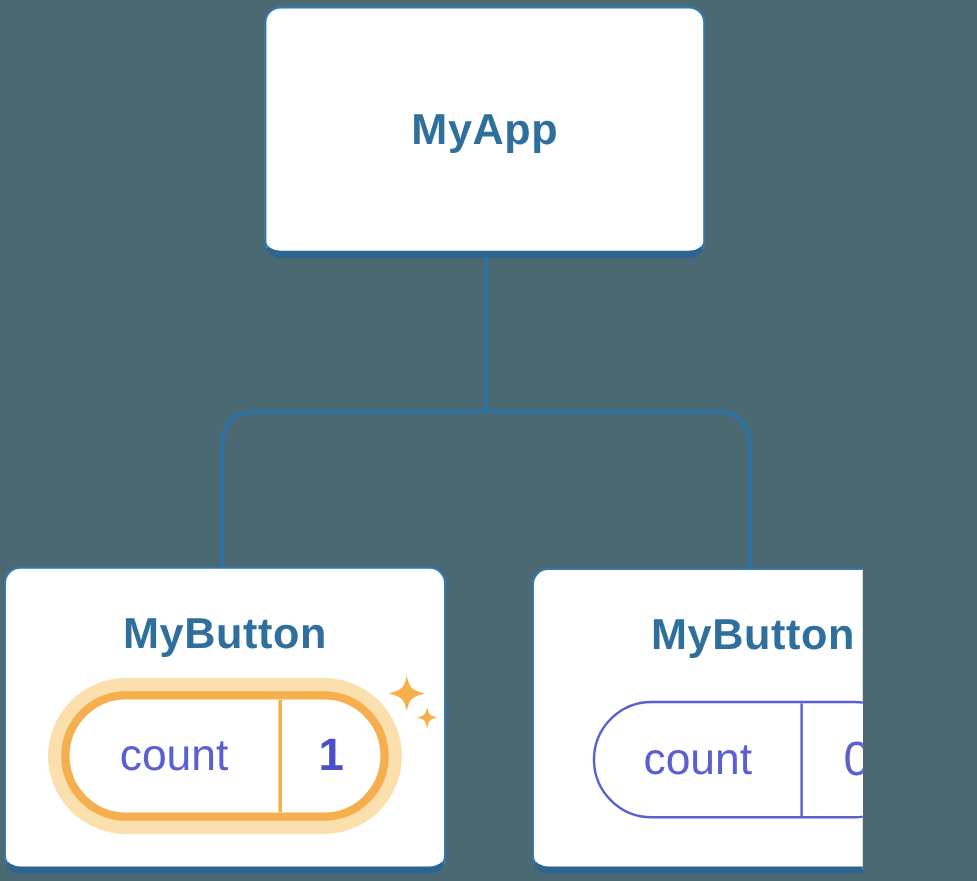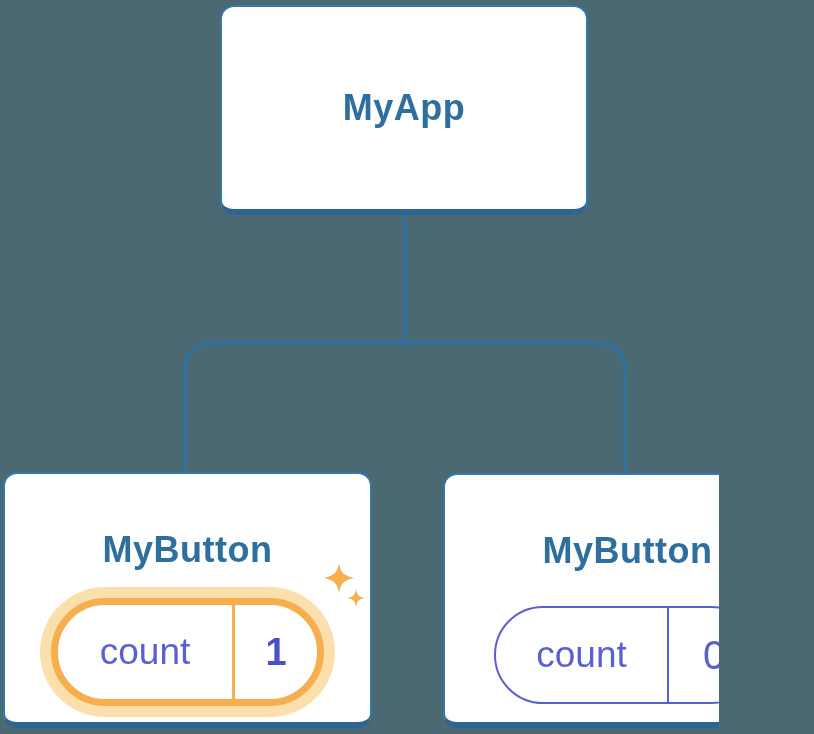--- a/index.html
+++ b/index.html
@@ -44,21 +44,21 @@
   .card-child-left  { left: 3px;   top: 472px; width: 369px; height: 256px; }
   .card-child-right { left: 443px; top: 473px; width: 369px; height: 255px; }
   .node-title {
     color: var(--title_text, #2E6F9E);
     font-size: 36px;
     font-weight: 600;
     letter-spacing: 0.5px;
     line-height: 44px;
   }
   .card-child-left .node-title,
-  .card-child-right .node-title { margin-top: 54px; }
+  .card-child-right .node-title { margin-top: 32px; }
 
   
   .pill-glow {
     margin-top: 15px;
     background: var(--highlight_glow, #FBE0AE);
     border-radius: 999px;
     padding: 11px;
     position: relative;
   }
   .pill-hot {

